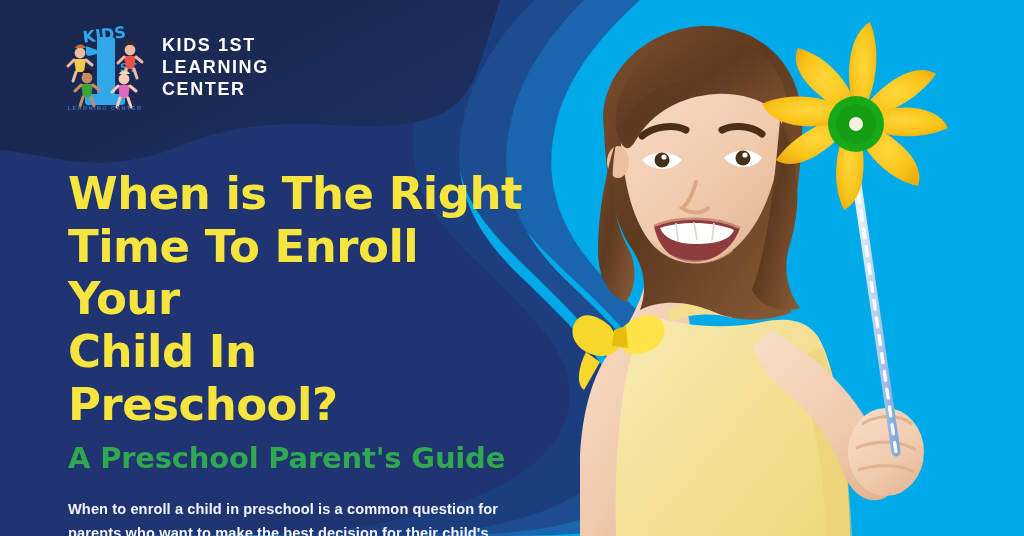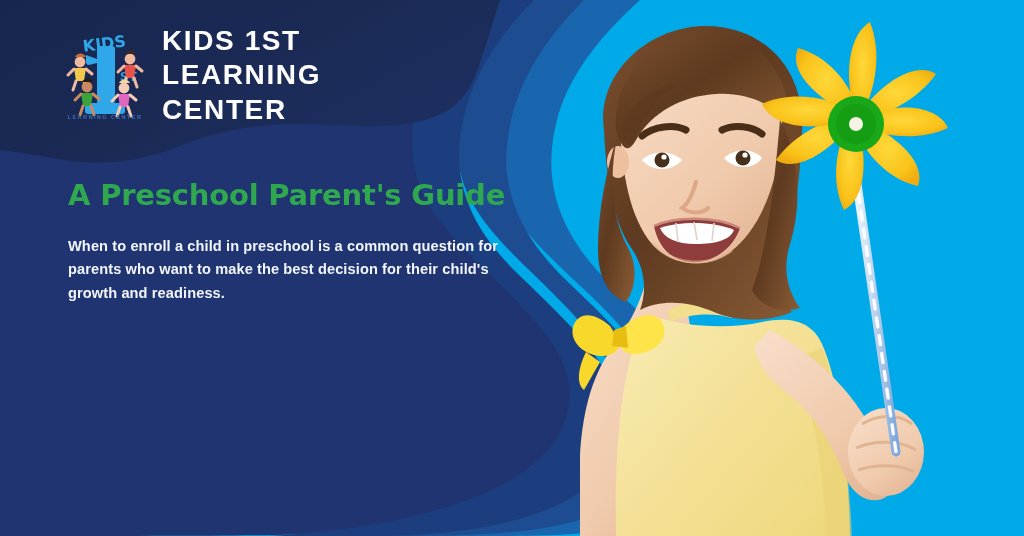--- a/index.html
+++ b/index.html
@@ -22,21 +22,21 @@
     position:absolute;left:64px;top:24px;
     display:flex;align-items:center;gap:16px;
     z-index:30;
   }
   #logo-mark{width:82px;height:86px;position:relative;flex:0 0 auto;}
   #logo-mark svg{display:block;width:82px;height:86px;}
   #logo-wordmark{
     color:#ffffff;
     font-family:"Liberation Sans",sans-serif;
     font-weight:bold;
-    font-size:28px;
+    font-size:18px;
     line-height:1.23;
     letter-spacing:1.6px;
     text-transform:uppercase;
     white-space:pre-line;
   }
 
   
   #copy-block{
     position:absolute;left:68px;top:168px;width:470px;z-index:30;
   }
@@ -207,20 +207,23 @@
         <text x="41" y="86" text-anchor="middle" font-family="'Liberation Sans',sans-serif" font-size="5.6" font-weight="bold" letter-spacing="1.4" fill="#3b6fb5">LEARNING CENTER</text>
       </svg>
     </div>
 
     <div id="logo-wordmark">KIDS 1ST
 LEARNING
 CENTER</div>
   </div>
 
   <div id="copy-block">
+    <h1 id="headline">When is The Right
+Time To Enroll Your
+Child In Preschool?</h1>
     <h2 id="subhead">A Preschool Parent's Guide</h2>
     <p id="lede">When to enroll a child in preschool is a common question for parents who want to make the best decision for their child's growth and readiness.</p>
   </div>
 
   <div id="subject">
     <svg viewBox="0 0 468 536" aria-hidden="true">
       <defs>
         <linearGradient id="gHair" x1="0" y1="0" x2="1" y2="1">
           <stop offset="0%" stop-color="#7a4e2e"></stop>
           <stop offset="45%" stop-color="#5e3a20"></stop>

